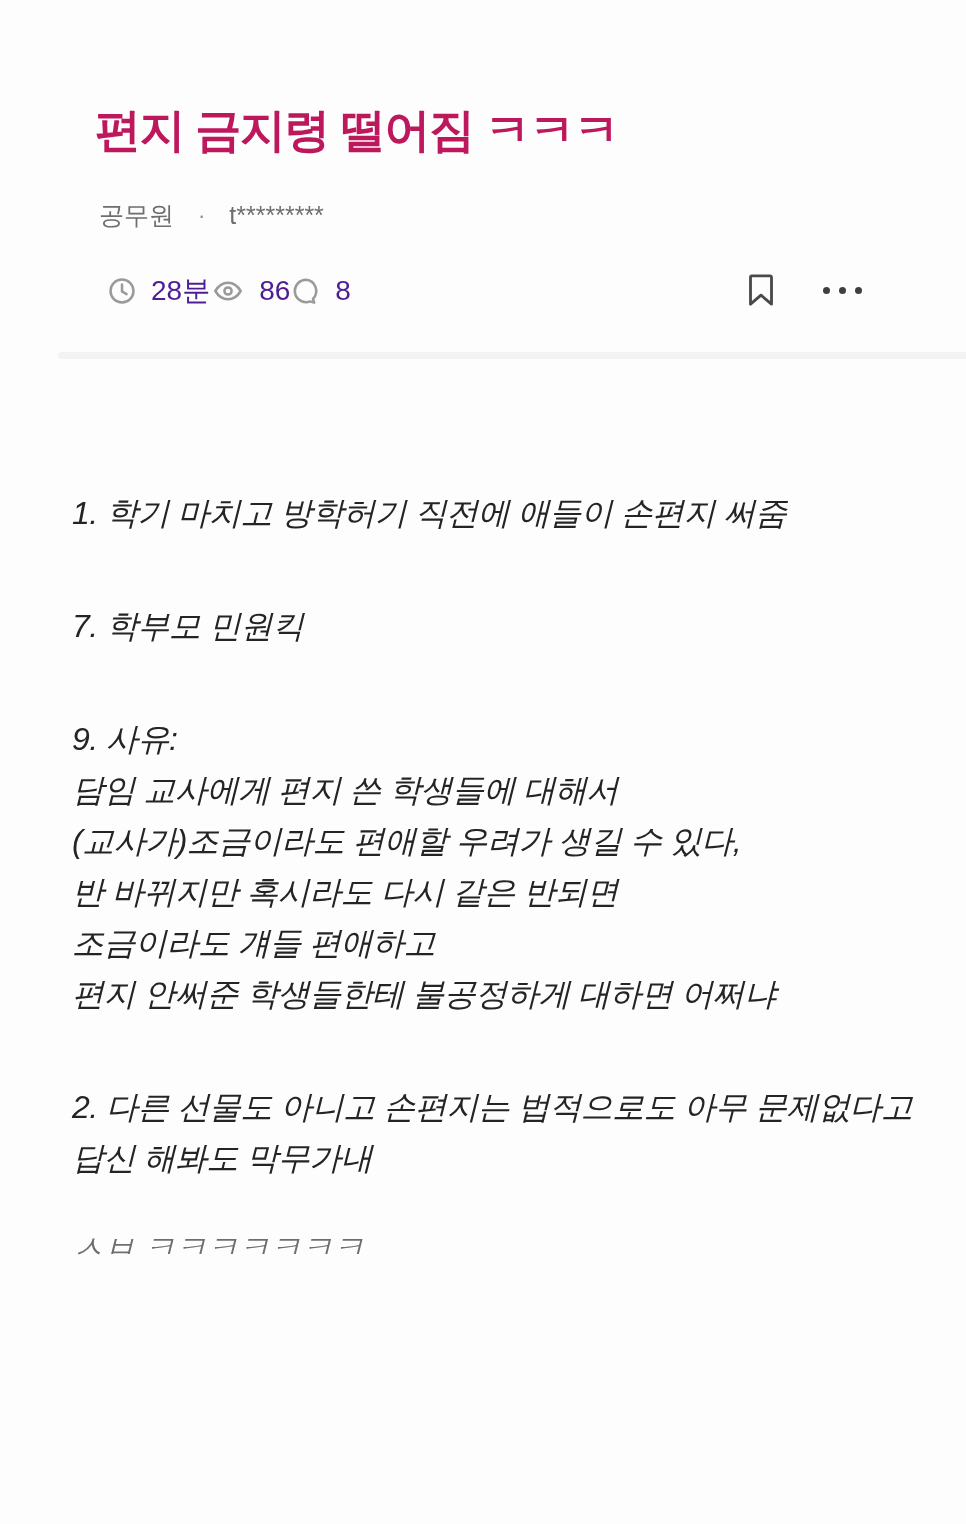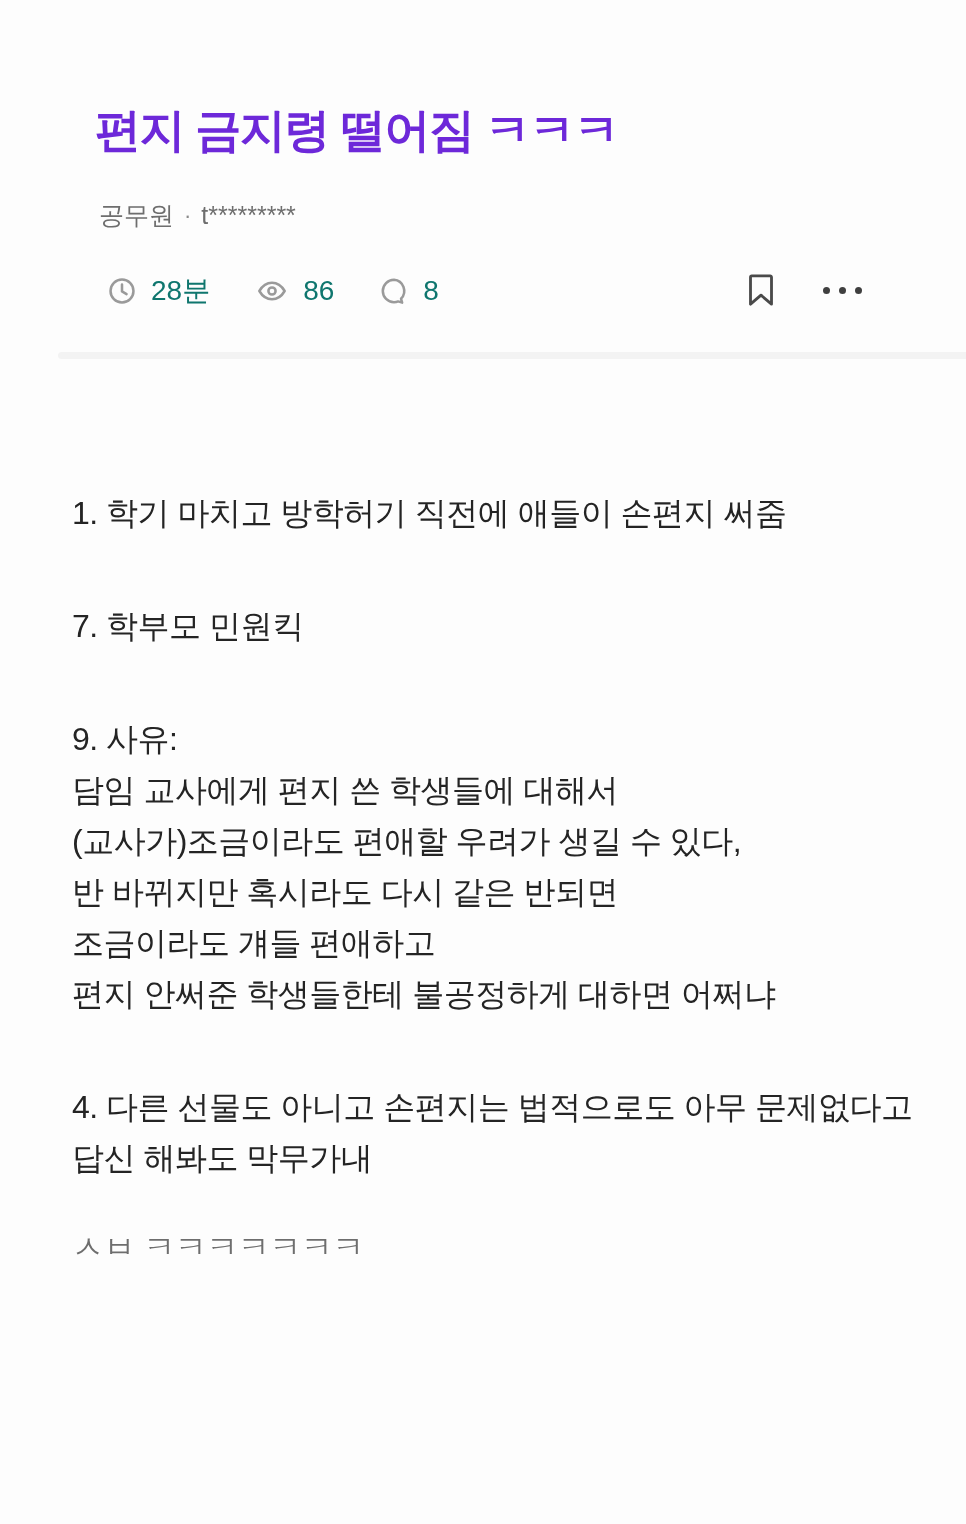--- a/index.html
+++ b/index.html
@@ -10,35 +10,35 @@
     position: relative; overflow: hidden;
   }
   .screen {
     position: absolute; inset: 0;
     background: #fdfdfd;
   }
 
   
   .post-title {
     position: absolute; left: 95px; top: 103px; right: 40px;
-    font-size: 46px; font-weight: 800; color: #6d28d9;
+    font-size: 46px; font-weight: 800; color: #be185d;
     letter-spacing: -1.5px; line-height: 1.2;
     white-space: nowrap;
   }
   .author-line {
     position: absolute; left: 99px; top: 199px;
     font-size: 25px; color: #6e6e6e; letter-spacing: 0;
-    display: flex; align-items: center; gap: 10px;
+    display: flex; align-items: center; gap: 24px;
   }
   .author-line .sep { color: #8a8a8a; font-size: 22px; }
 
   .meta-row {
     position: absolute; left: 106px; top: 271px; height: 40px;
-    display: flex; align-items: center; gap: 44px;
-    color: #0f766e; font-size: 28px;
+    display: flex; align-items: center; 
+    color: #4c1d95; font-size: 28px;
   }
   .meta-item { display: flex; align-items: center; gap: 13px; }
   .meta-item svg { display: block; }
 
   .action-bookmark {
     position: absolute; left: 741px; top: 268px;
     width: 40px; height: 44px; cursor: pointer;
   }
   .action-more {
     position: absolute; left: 820px; top: 272px;
@@ -53,20 +53,21 @@
   .divider {
     position: absolute; left: 58px; right: 0; top: 352px;
     height: 7px; background: #f3f3f3; border-radius: 4px 0 0 4px;
   }
 
   
   .content {
     position: absolute; left: 72px; top: 488px; right: 50px;
     font-size: 32px; color: #242424; line-height: 51px;
     letter-spacing: -0.5px;
+    font-style: italic;
   }
   .content p {
     white-space: pre-line;
     margin: 0 0 62px 0;
   }
   .content p.fade {
     margin-top: -24px;
     color: #4f4f4f;
     opacity: 0.82;
     filter: blur(0.5px);
@@ -139,20 +140,20 @@
 
   <div class="content">
     <p>1. 학기 마치고 방학허기 직전에 애들이 손편지 써줌</p>
     <p>7. 학부모 민원킥</p>
     <p>9. 사유:
 담임 교사에게 편지 쓴 학생들에 대해서
 (교사가)조금이라도 편애할 우려가 생길 수 있다,
 반 바뀌지만 혹시라도 다시 같은 반되면
 조금이라도 걔들 편애하고
 편지 안써준 학생들한테 불공정하게 대하면 어쩌냐</p>
-    <p>4. 다른 선물도 아니고 손편지는 법적으로도 아무 문제없다고
+    <p>2. 다른 선물도 아니고 손편지는 법적으로도 아무 문제없다고
 답신 해봐도 막무가내</p>
     <p class="fade">ㅅㅂ ㅋㅋㅋㅋㅋㅋㅋ</p>
   </div>
 
   <div class="bottom-fade"></div>
 
 </div>
 
 </body></html>

